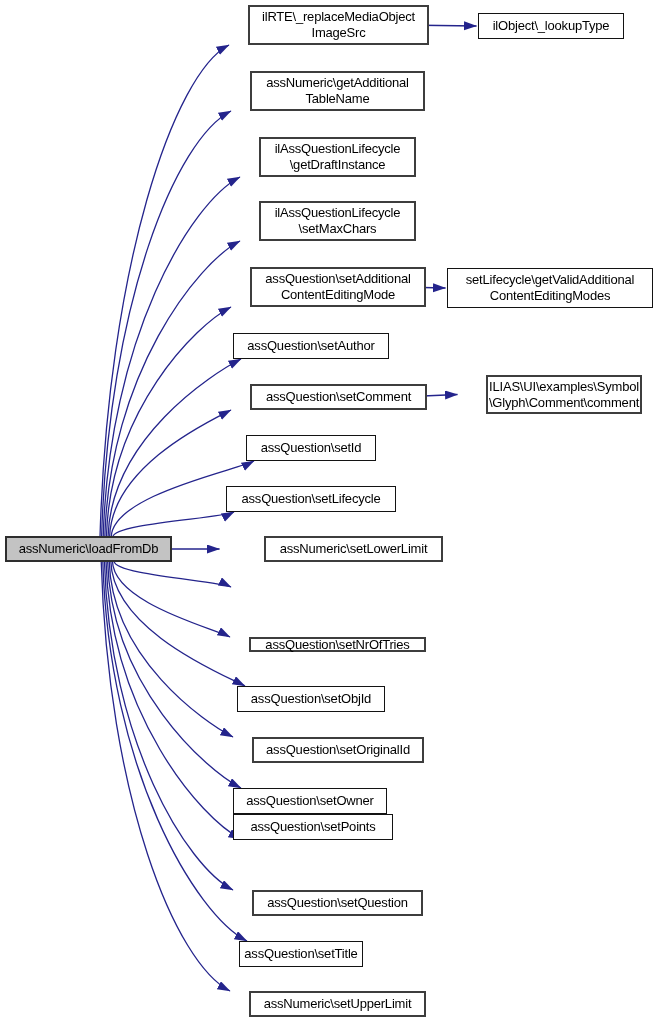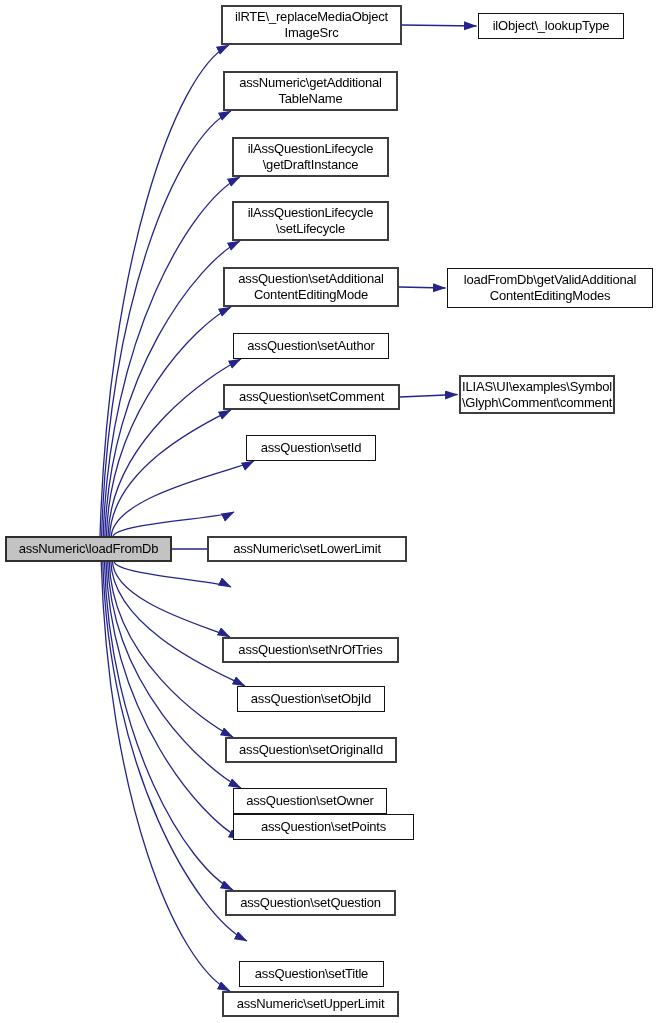--- a/index.html
+++ b/index.html
@@ -23,21 +23,21 @@
     align-items:center;
     justify-content:center;
     text-align:center;
     font-size:13px;
     line-height:16px;
     letter-spacing:-0.2px;
     color:#000000;
     white-space:nowrap;
     cursor:pointer;
   }
-  .node.thick{border-width:2px;border-color:#3d3d3d;}
+  .node.thick{border-width:2px;border-color:#3d3d3d;margin-left:27px;}
   .node.root-node{
     background:var(--root-fill,#c3c3c3);
     border:2px solid #2e2e2e;
     cursor:default;
     text-align:center;
   }
 </style>
 </head>
 <body>
 
@@ -87,84 +87,87 @@
     <span>TableName</span>
   </div>
 
   <div class="node thick" id="node-n3" style="left:232px;top:137px;width:157px;height:40px">
     <span>ilAssQuestionLifecycle</span>
     <span>\getDraftInstance</span>
   </div>
 
   <div class="node thick" id="node-n4" style="left:232px;top:201px;width:157px;height:40px">
     <span>ilAssQuestionLifecycle</span>
-    <span>\setLifecycle</span>
+    <span>\setMaxChars</span>
   </div>
 
   <div class="node thick" id="node-n5" style="left:223px;top:267px;width:176px;height:40px">
     <span>assQuestion\setAdditional</span>
     <span>ContentEditingMode</span>
   </div>
 
   <div class="node" id="node-n6" style="left:233px;top:333px;width:156px;height:26px">
     <span>assQuestion\setAuthor</span>
   </div>
 
   <div class="node thick" id="node-n7" style="left:223px;top:384px;width:177px;height:26px">
     <span>assQuestion\setComment</span>
   </div>
 
   <div class="node" id="node-n8" style="left:246px;top:435px;width:130px;height:26px">
     <span>assQuestion\setId</span>
   </div>
 
+  <div class="node" id="node-n9" style="left:226px;top:486px;width:170px;height:26px">
+    <span>assQuestion\setLifecycle</span>
+  </div>
 
-  <div class="node thick" id="node-n10" style="left:207px;top:536px;width:200px;height:26px">
+  <div class="node thick" id="node-n10" style="left:237px;top:536px;width:179px;height:26px">
     <span>assNumeric\setLowerLimit</span>
   </div>
 
 
-  <div class="node thick" id="node-n12" style="left:222px;top:637px;width:177px;height:26px">
+  <div class="node thick" id="node-n12" style="left:222px;top:637px;width:177px;height:15px">
     <span>assQuestion\setNrOfTries</span>
   </div>
 
   <div class="node thick" id="node-n14" style="left:225px;top:737px;width:172px;height:26px">
     <span>assQuestion\setOriginalId</span>
   </div>
 
   <div class="node" id="node-n13" style="left:237px;top:686px;width:148px;height:26px">
     <span>assQuestion\setObjId</span>
   </div>
 
   <div class="node" id="node-n15" style="left:233px;top:788px;width:154px;height:26px">
     <span>assQuestion\setOwner</span>
   </div>
 
-  <div class="node" id="node-n16" style="left:233px;top:814px;width:181px;height:26px">
+  <div class="node" id="node-n16" style="left:233px;top:814px;width:160px;height:26px">
     <span>assQuestion\setPoints</span>
   </div>
 
   <div class="node thick" id="node-n17" style="left:225px;top:890px;width:171px;height:26px">
     <span>assQuestion\setQuestion</span>
   </div>
 
-  <div class="node" id="node-n18" style="left:239px;top:961px;width:145px;height:26px">
+  <div class="node" id="node-n18" style="left:239px;top:941px;width:124px;height:26px">
     <span>assQuestion\setTitle</span>
   </div>
 
   <div class="node thick" id="node-n19" style="left:222px;top:991px;width:177px;height:26px">
     <span>assNumeric\setUpperLimit</span>
   </div>
 
   <div class="node" id="node-r1" style="left:478px;top:13px;width:146px;height:26px">
     <span>ilObject\_lookupType</span>
   </div>
 
   <div class="node" id="node-r2" style="left:447px;top:268px;width:206px;height:40px">
-    <span>loadFromDb\getValidAdditional</span>
+    <span>setLifecycle\getValidAdditional</span>
     <span>ContentEditingModes</span>
   </div>
 
   <div class="node thick" id="node-r3" style="left:459px;top:375px;width:156px;height:39px">
     <span>ILIAS\UI\examples\Symbol</span>
     <span>\Glyph\Comment\comment</span>
   </div>
 
 </div>
 

